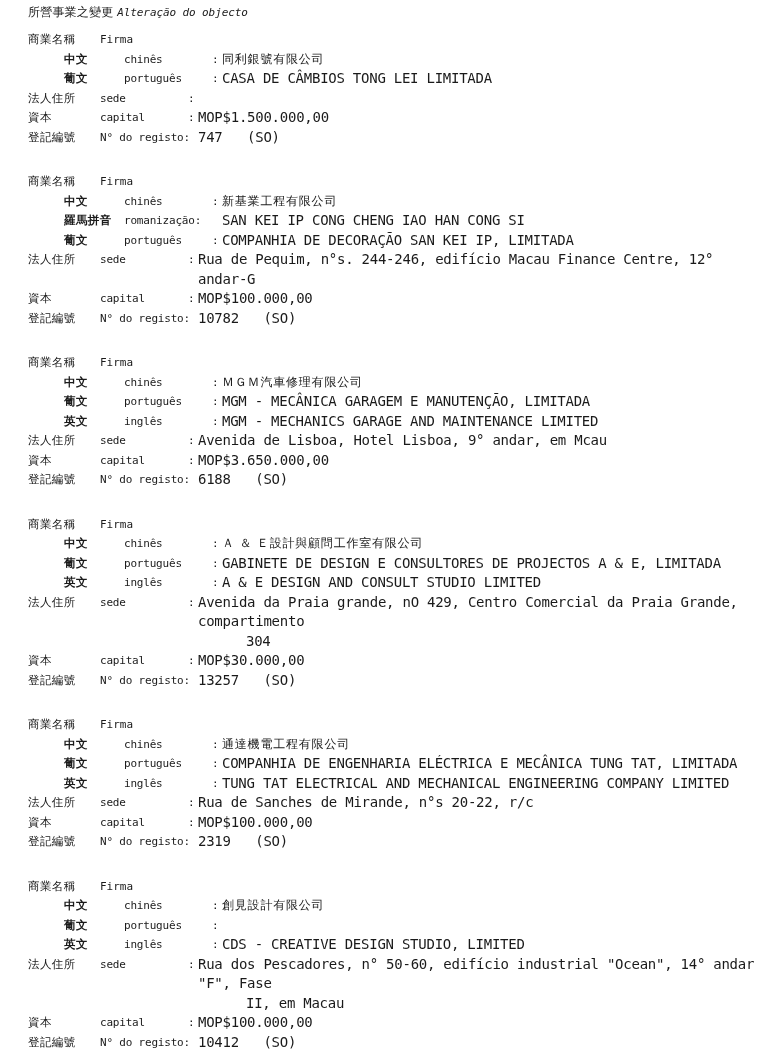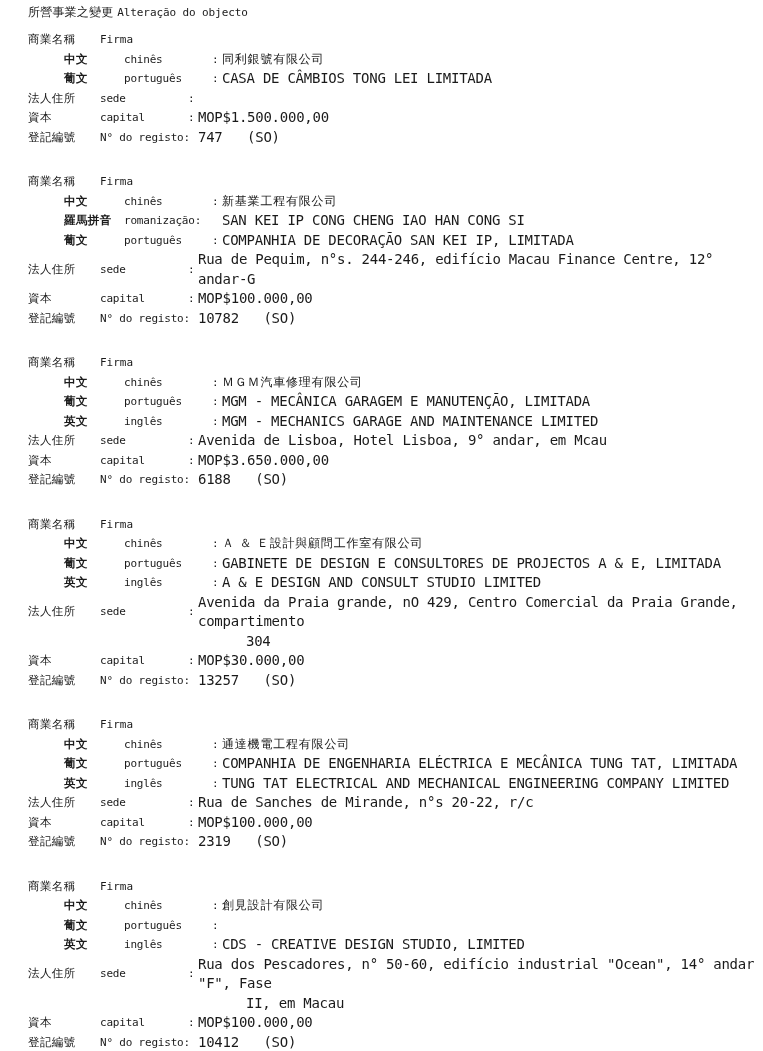--- a/index.html
+++ b/index.html
@@ -32,34 +32,35 @@
   }
   .header .cn {
     font-family: "DejaVu Sans", sans-serif;
     font-size: 12px;
     text-align: center;
   }
   .header .pt {
     font-family: "DejaVu Sans Mono", monospace;
     font-size: 11px;
     letter-spacing: -0.1px;
+    font-style: italic;
   }
   .entries {
     position: absolute;
     top: 30px;
     left: 0;
     width: 763px;
   }
   .entry {
     margin: 0 0 25px 0;
     padding: 0;
   }
   .row {
     display: flex;
-    align-items: center;
+    align-items: flex-start;
     line-height: 19.5px;
     white-space: nowrap;
   }
   .lbl-cn {
     width: 72px;
     min-width: 72px;
     padding-left: 28px;
     box-sizing: content-box;
     font-size: 11.5px;
     font-family: "DejaVu Sans", sans-serif;

